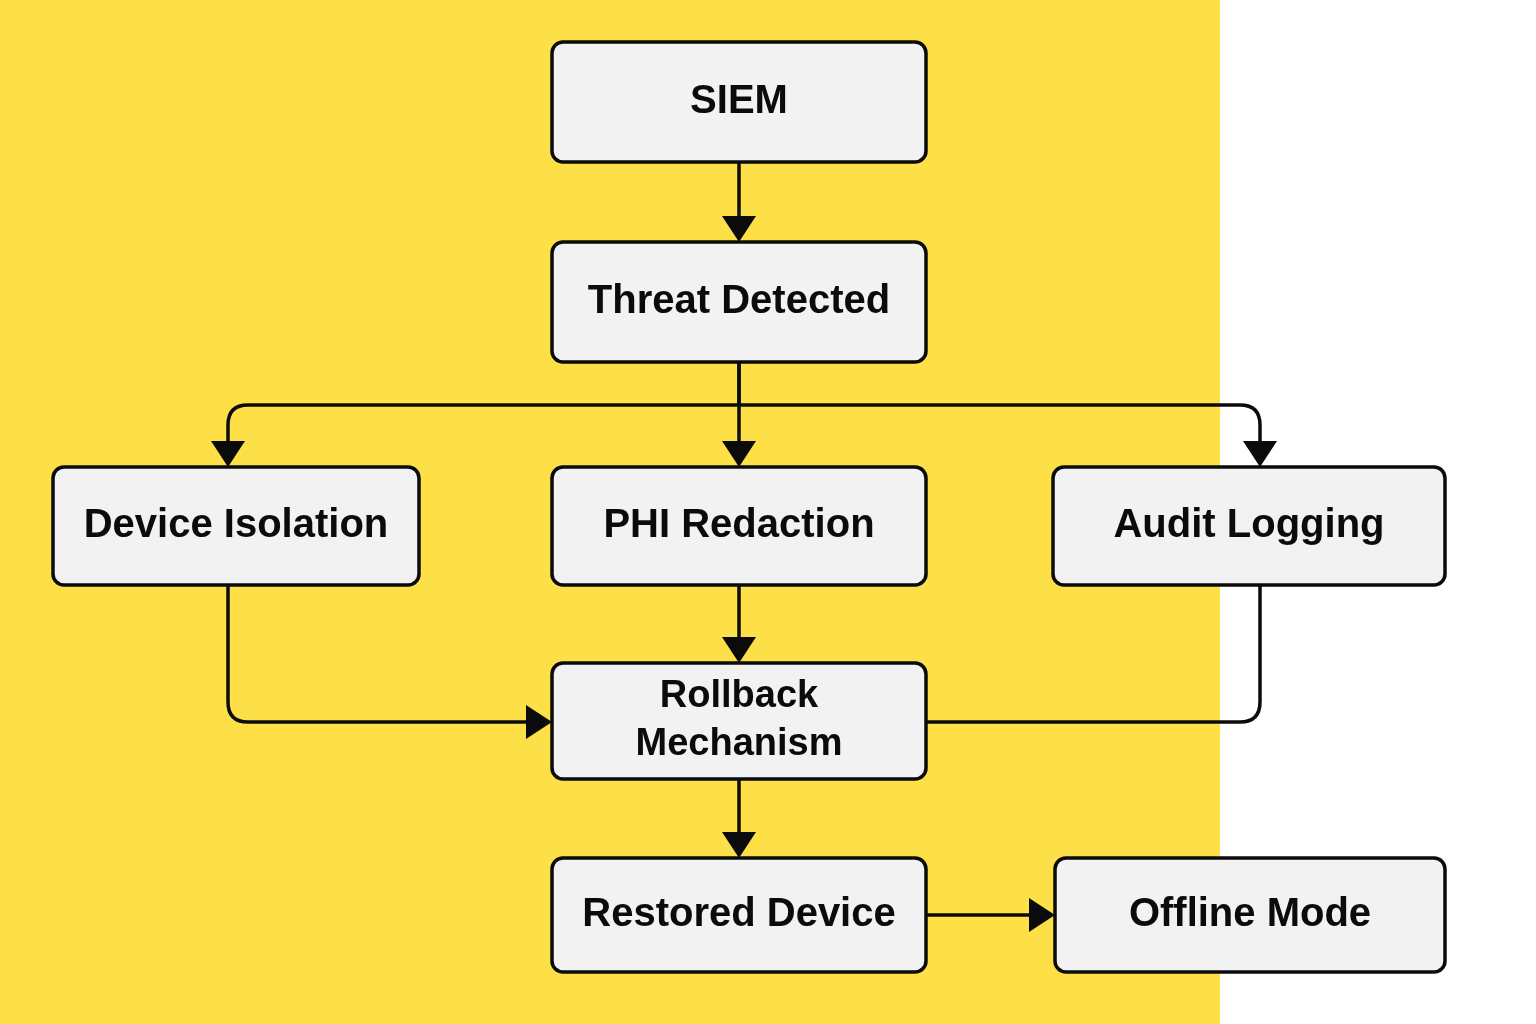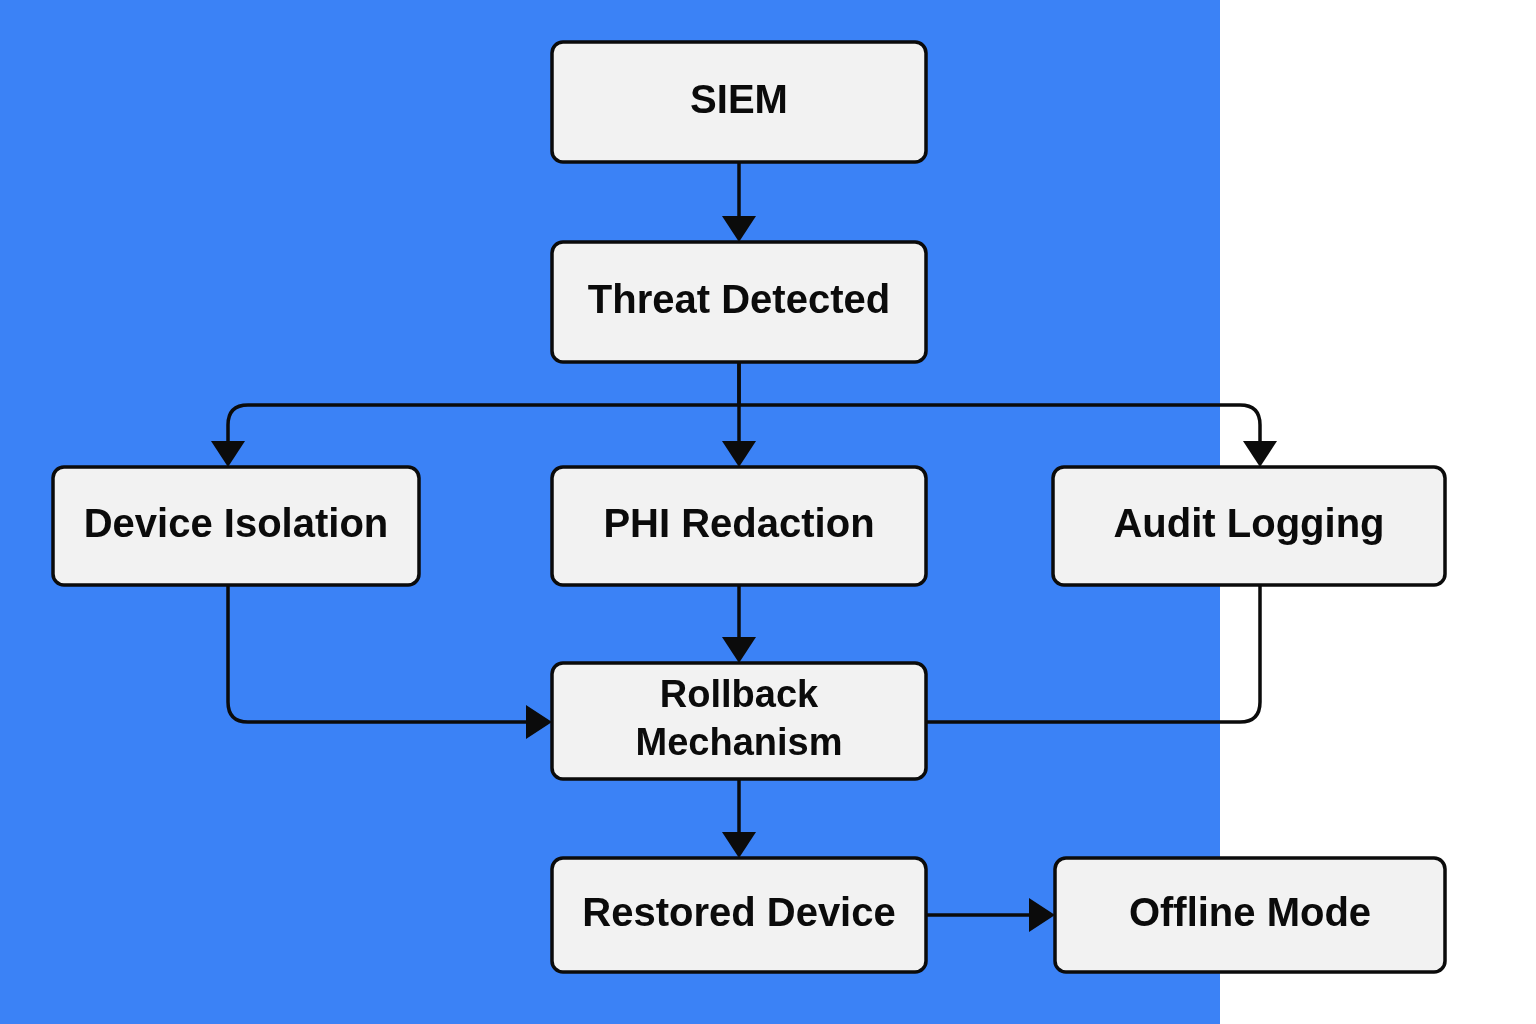--- a/index.html
+++ b/index.html
@@ -11,21 +11,21 @@
   body {
     width: 1536px;
     height: 1024px;
     overflow: hidden;
     font-family: "Liberation Sans", sans-serif;
   }
   #diagram-root {
     position: relative;
     width: 1220px;
     height: 1024px;
-    background: #3b82f6;
+    background: #fde047;
   }
   svg.flow-canvas {
     position: absolute;
     top: 0;
     left: 0;
     width: 1536px;
     height: 1024px;
     display: block;
   }
   .node-shape {

